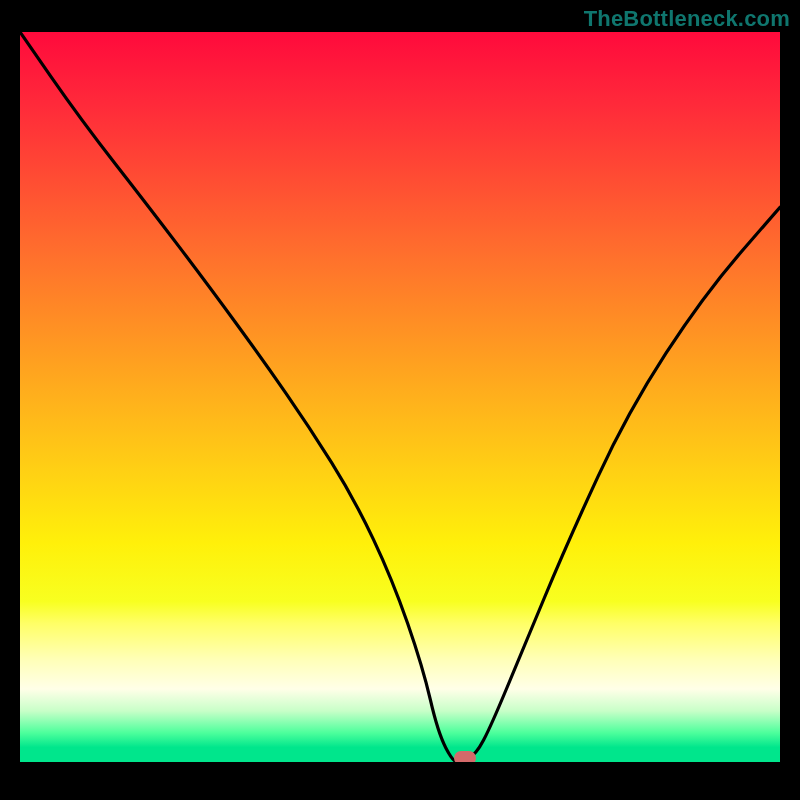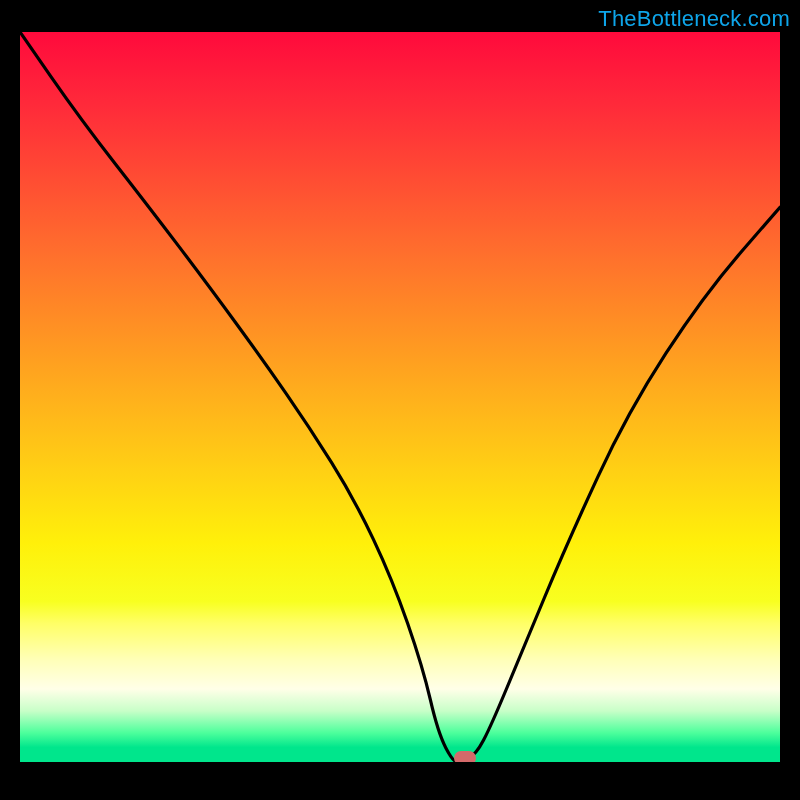--- a/index.html
+++ b/index.html
@@ -8,23 +8,23 @@
     height: 800px;
     background: #000;
     position: relative;
     font-family: Arial, sans-serif;
     overflow: hidden;
   }
   .watermark {
     position: absolute;
     top: 6px;
     right: 10px;
-    color: #0ea5e9;
+    color: #0f766e;
     font-size: 22px;
-    font-weight: 400;
+    font-weight: 700;
     z-index: 10;
     letter-spacing: 0.2px;
   }
   .plot-area {
     position: absolute;
     left: 20px;
     top: 32px;
     width: 760px;
     height: 730px;
     background: linear-gradient(to bottom,

